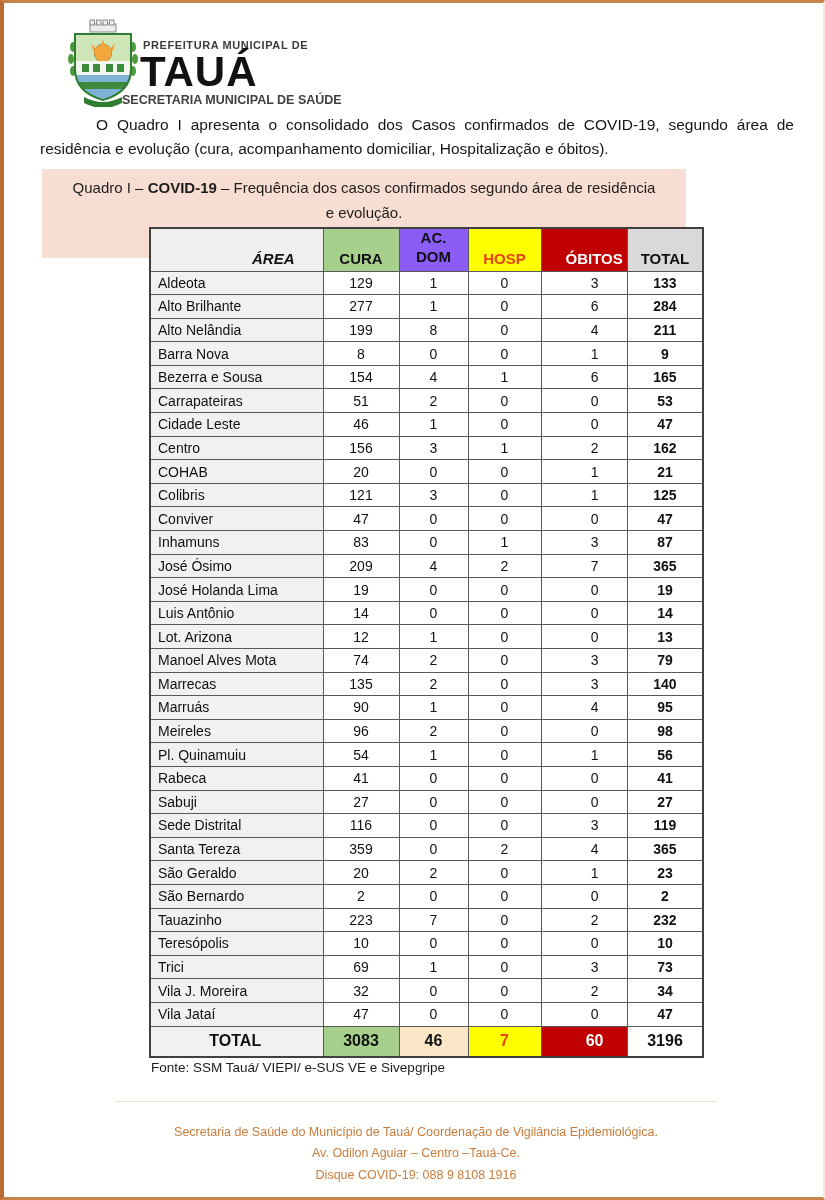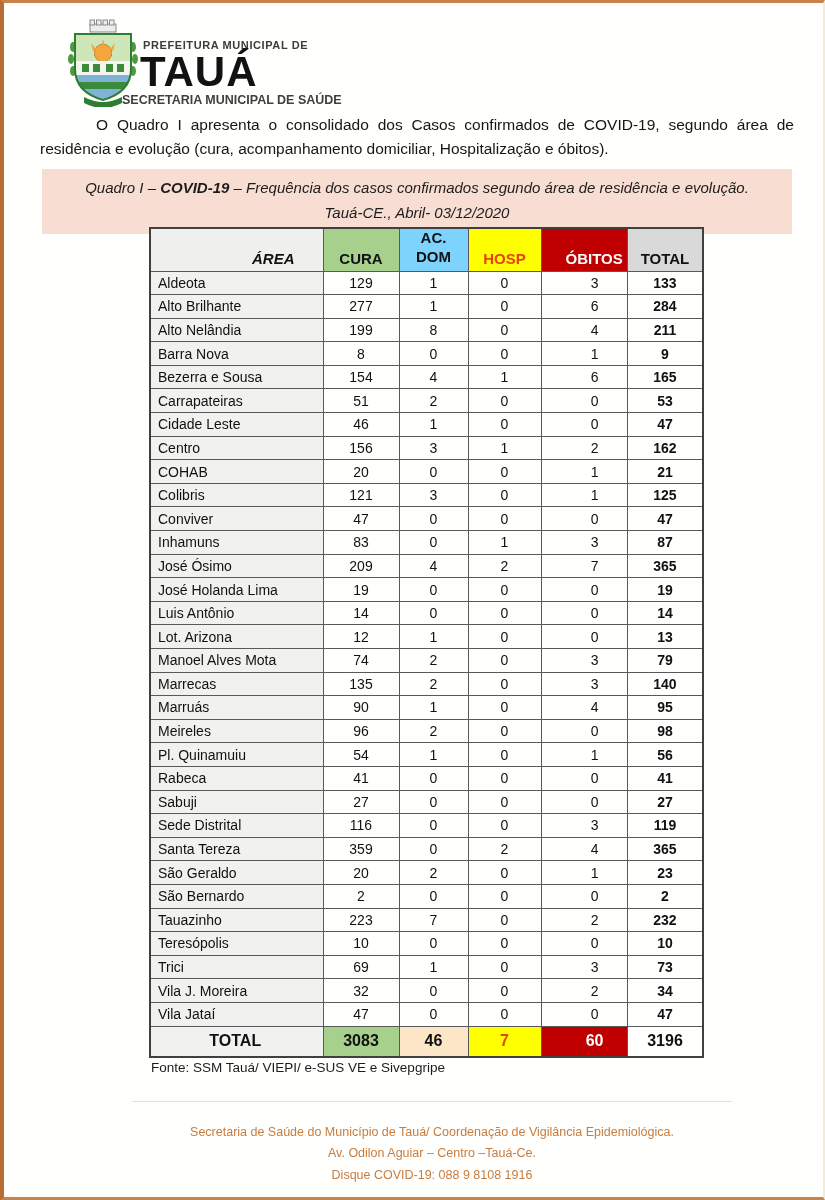--- a/index.html
+++ b/index.html
@@ -13,54 +13,54 @@
   
   .crest { position:absolute; left:62px; top:16px; }
   .brand { position:absolute; left:136px; top:36px; }
   .brand-small { font-size:11px; font-weight:bold; letter-spacing:.6px; color:#3c3c3c; margin-left:3px; }
   .brand-big { font-size:42px; font-weight:800; letter-spacing:1px; color:#121212; line-height:1.0; }
   .secretariat { position:absolute; left:118px; top:90px; font-size:12.5px; font-weight:600; color:#3f3f3f; }
   
   .intro { position:absolute; left:36px; top:110px; width:754px; font-size:15.5px; color:#161616;
            text-align:justify; text-indent:56px; line-height:1.55; }
   
-  .banner { position:absolute; left:38px; top:166px; width:750px; background:#f8ded2;
-            text-align:center; font-size:15px; color:#1d1d1d; padding:7px 30px 8px 30px; line-height:1.65;font-style:italic; }
+  .banner { position:absolute; left:38px; top:166px; width:644px; background:#f8ded2;
+            text-align:center; font-size:15px; color:#1d1d1d; padding:7px 30px 8px 30px; line-height:1.65; }
   .banner b { font-weight:bold; }
   
   .tbl-wrap { position:absolute; left:145px; top:224px; }
   table { border-collapse:collapse; font-size:14px; color:#111; }
   th, td { border:1px solid #595959; }
   table { border:2px solid #404040; }
   th { height:42px; vertical-align:bottom; padding:0 4px 4px 4px; font-size:15px; font-weight:bold; }
   .c-area  { width:173px; }
   .c-cura  { width:76px; }
   .c-ac_dom{ width:69px; }
   .c-hosp  { width:73px;margin-left:25px; }
   .c-obitos{ width:75px;padding-left:24px; }
   .c-total { width:76px; }
   th.c-area { background:#efefed; text-align:right; padding-right:28px;font-style:italic; }
   th.c-cura { background:#a8d08d; text-align:center; }
-  th.c-ac_dom { background:#7dd3fc; text-align:center; line-height:1.25;margin-left:29px; }
+  th.c-ac_dom { background:#8b5cf6; text-align:center; line-height:1.25;margin-left:29px; }
   th.c-hosp { background:#ffff00; color:#e8430f; text-align:center; }
   th.c-obitos { background:#c00000; color:#ffffff; text-align:center; }
   th.c-total { background:#d9d9d9; text-align:center; }
   td { height:23.6px; text-align:center; padding:0 3px; }
   td.c-area { background:#f1f1ef; text-align:left; padding-left:7px; }
   td.c-total { font-weight:bold; }
   tr.total-row td { height:31px; font-weight:bold; font-size:16px; }
   tr.total-row td.c-area { text-align:center; padding-left:0; background:#f1f1ef; }
   tr.total-row td.c-cura { background:#a8d08d; }
   tr.total-row td.c-ac_dom { background:#fbe7c7; }
   tr.total-row td.c-hosp { background:#ffff00; color:#e8430f; }
   tr.total-row td.c-obitos { background:#c00000; color:#ffffff; }
   
   .fonte { position:absolute; left:147px; top:1057px; font-size:13.5px; color:#1c1c1c; }
   
-  .footer { position:absolute; left:128px; top:1098px; width:600px; border-top:1px solid #ecdfc4;
+  .footer { position:absolute; left:112px; top:1098px; width:600px; border-top:1px solid #ecdfc4;
             padding-top:20px; text-align:center; color:#c87c3e; font-size:12.5px; line-height:1.7; }
 </style>
 </head>
 <body>
 
 <div class="page">
 
   <div class="crest">
     <svg width="74" height="88" viewBox="0 0 74 88">
       <defs>

